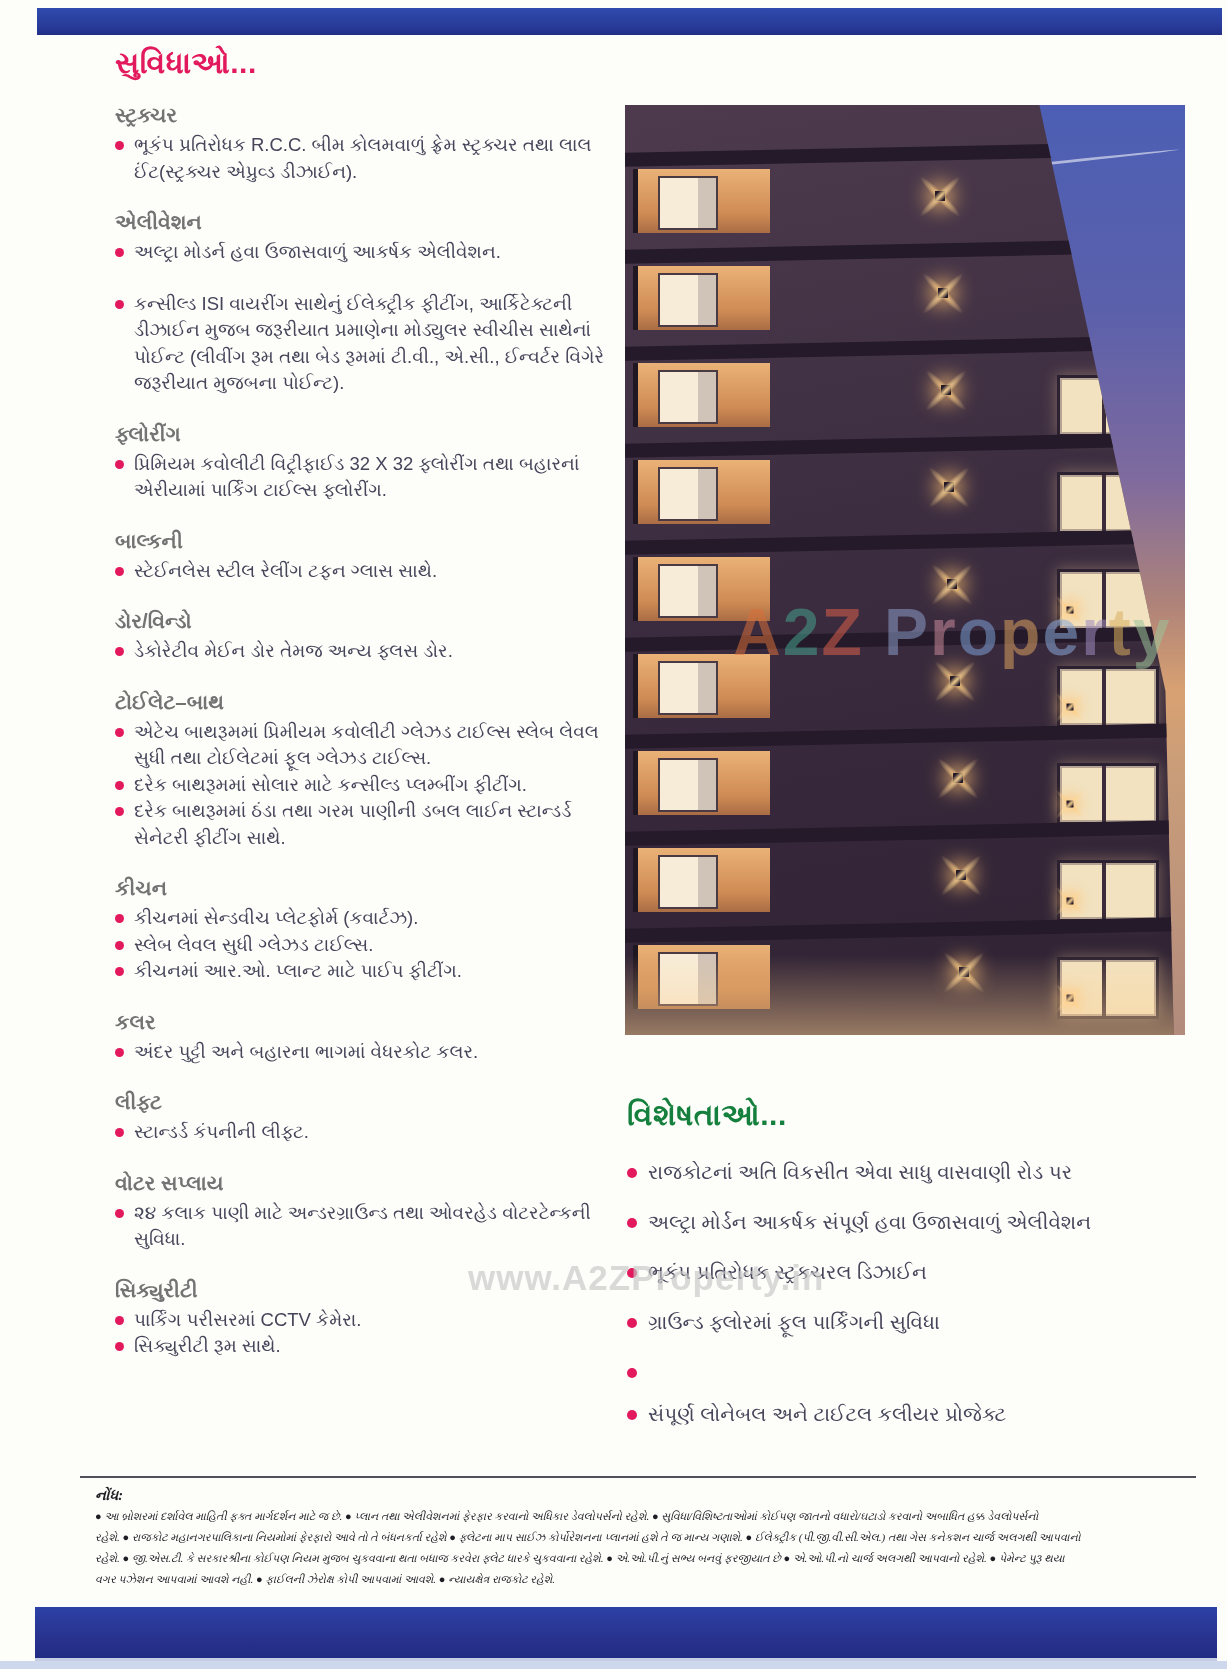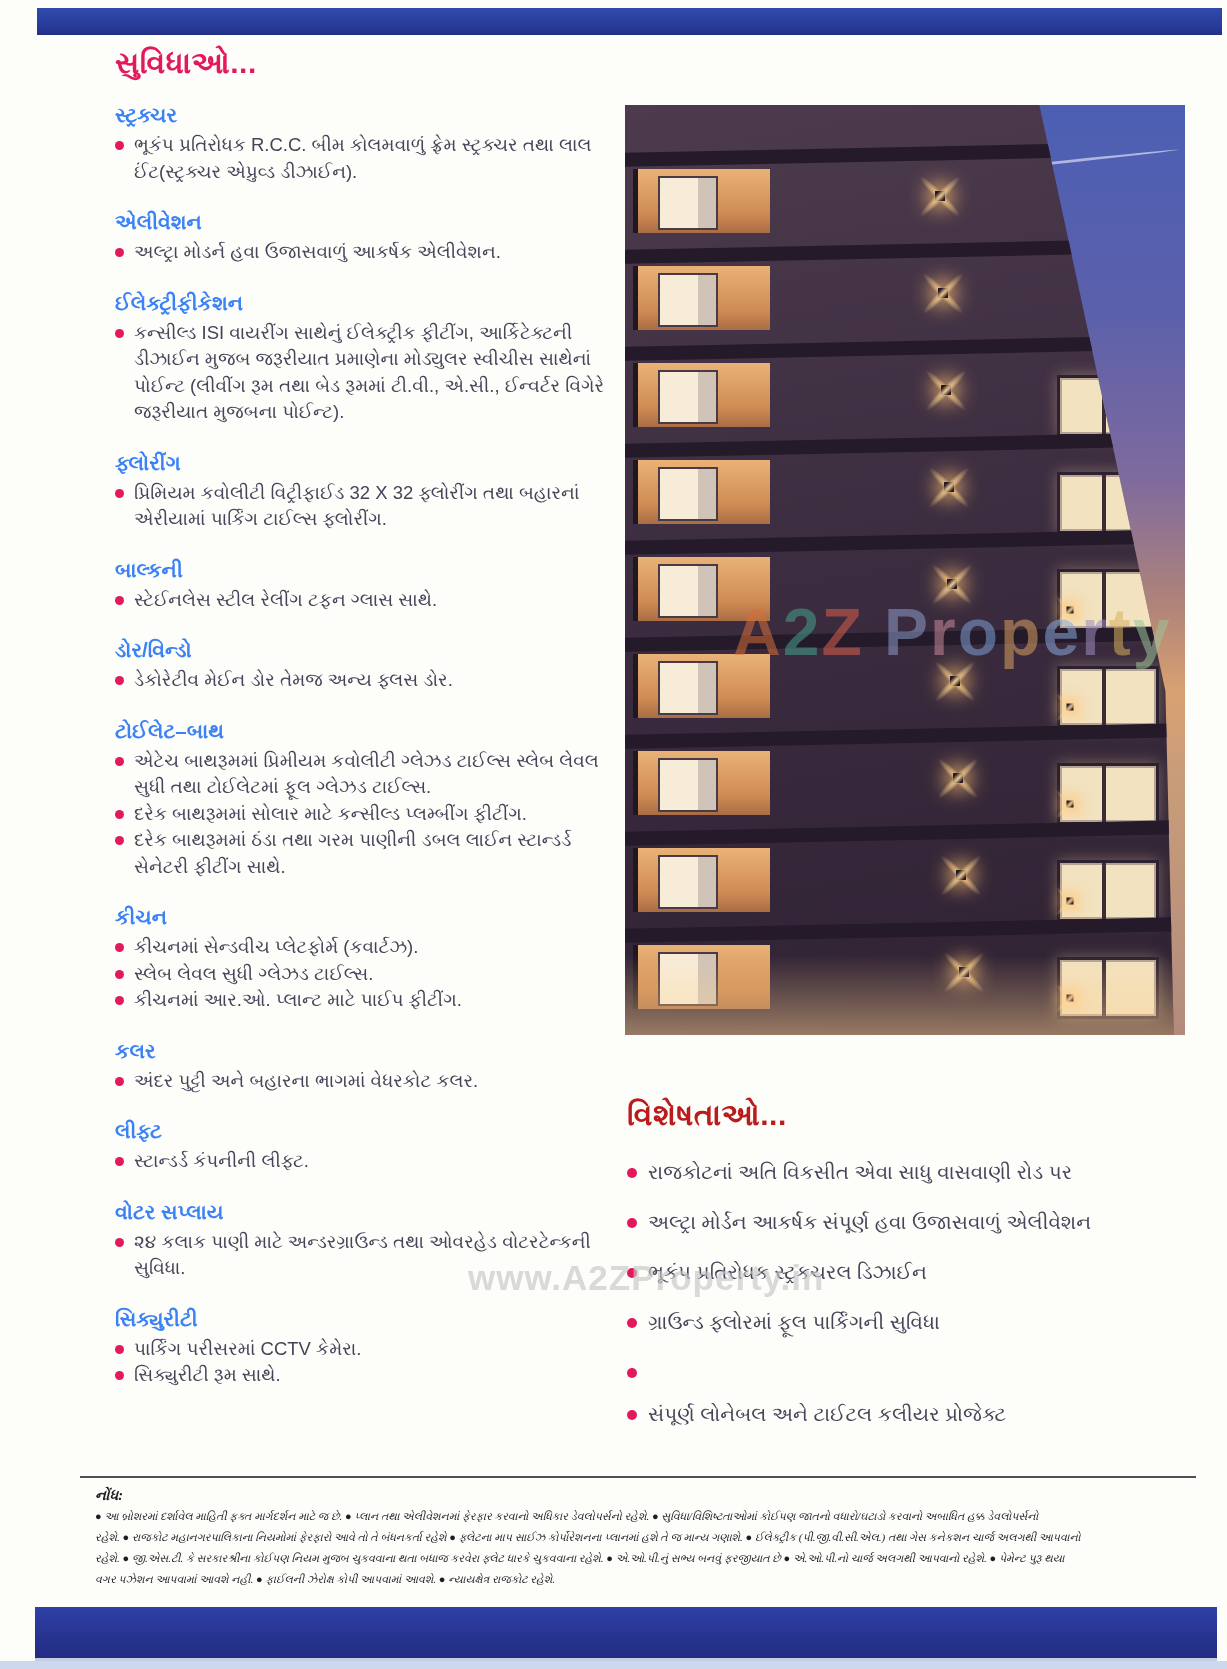--- a/index.html
+++ b/index.html
@@ -13,21 +13,21 @@
     background:linear-gradient(180deg,#2f4bad 0%,#283a98 70%,#222f86 100%);}
   .bottom-bar{position:absolute;left:35px;top:1607px;width:1182px;height:51px;
     background:linear-gradient(180deg,#2d41a6 0%,#28338f 60%,#232c84 100%);
     box-shadow:0 3px 0 rgba(150,165,210,.55);}
   .bottom-wash{position:absolute;left:0;top:1661px;width:1227px;height:8px;background:#cdd8ec;}
 
   
   .facilities{position:absolute;left:115px;top:46px;width:514px;}
   .fac-title{font-size:30px;font-weight:bold;color:#e2195d;letter-spacing:.5px;margin-bottom:22px;}
   .sec{margin-bottom:25px;}
-  .sec-h{font-size:20.5px;font-weight:bold;color:#3b82f6;margin-bottom:5px;}
+  .sec-h{font-size:20.5px;font-weight:bold;color:#737373;margin-bottom:5px;}
   .li{display:flex;gap:10px;font-size:18.5px;color:#454459;line-height:26.5px;}
   .dot{flex:0 0 auto;width:9px;height:9px;border-radius:50%;background:#e2195d;margin-top:9px;}
 
   
   .photo{position:absolute;left:625px;top:105px;width:560px;height:930px;
     background:linear-gradient(180deg,#4c5fb4 0%,#5b60ab 22%,#7e6a9e 40%,#b08478 54%,#d8a172 63%,#c99d79 72%,#b28b7d 100%);}
   .contrail{position:absolute;left:195px;top:62px;width:360px;height:3px;border-radius:50%;
     background:rgba(255,255,255,.55);transform:rotate(-6deg);}
   .tower{position:absolute;inset:0;
     clip-path:polygon(0 0,74% 0,96.5% 63%,98% 100%,0 100%);
@@ -47,21 +47,21 @@
     background:radial-gradient(closest-side,rgba(255,216,150,.95),rgba(255,180,90,0));}
   .lamp:before{transform:rotate(45deg);}
   .lamp:after{transform:rotate(-45deg);}
   .lamp i{position:absolute;left:50%;top:50%;width:10px;height:10px;margin:-5px 0 0 -5px;background:#241a28;
     box-shadow:0 0 20px 7px rgba(255,195,115,.85);}
   .ground-glow{position:absolute;left:0;bottom:0;width:100%;height:80px;
     background:linear-gradient(0deg,rgba(255,208,145,.5),rgba(255,208,145,0));}
 
   
   .features{position:absolute;left:627px;top:1098px;width:565px;}
-  .feat-title{font-size:30px;font-weight:bold;color:#b91c1c;letter-spacing:.5px;margin-bottom:26px;}
+  .feat-title{font-size:30px;font-weight:bold;color:#15803d;letter-spacing:.5px;margin-bottom:26px;}
   .feat-li{display:flex;gap:11px;font-size:20px;color:#454459;line-height:27px;margin-bottom:23px;}
   .feat-li .dot{margin-top:9px;width:10px;height:10px;}
 
   
   .note-rule{position:absolute;left:80px;top:1476px;width:1116px;border-top:2px solid #50505a;}
   .note{position:absolute;left:95px;top:1487px;width:1052px;color:#1d1d24;font-family:"Liberation Serif",serif;font-style:italic;}
   .note-h{font-size:14.5px;font-weight:bold;margin-bottom:2px;}
   .note-line{font-size:11px;line-height:21px;white-space:nowrap;}
 
   
@@ -90,21 +90,20 @@
 
     <div class="sec">
       <div class="sec-h">એલીવેશન</div>
       <div class="li">
           <span class="dot"></span>
           <span>અલ્ટ્રા મોડર્ન હવા ઉજાસવાળું આકર્ષક એલીવેશન.</span>
         </div>
     </div>
 
     <div class="sec">
-      <div class="sec-h">ઈલેક્ટ્રીફીકેશન</div>
       <div class="li">
           <span class="dot"></span>
           <span>કન્સીલ્ડ ISI વાયરીંગ સાથેનું ઈલેક્ટ્રીક ફીટીંગ, આર્કિટેક્ટની ડીઝાઈન મુજબ જરૂરીયાત પ્રમાણેના મોડ્યુલર સ્વીચીસ સાથેનાં પોઈન્ટ (લીવીંગ રૂમ તથા બેડ રૂમમાં ટી.વી., એ.સી., ઈન્વર્ટર વિગેરે જરૂરીયાત મુજબના પોઈન્ટ).</span>
         </div>
     </div>
 
     <div class="sec">
       <div class="sec-h">ફ્લોરીંગ</div>
       <div class="li">
           <span class="dot"></span>

